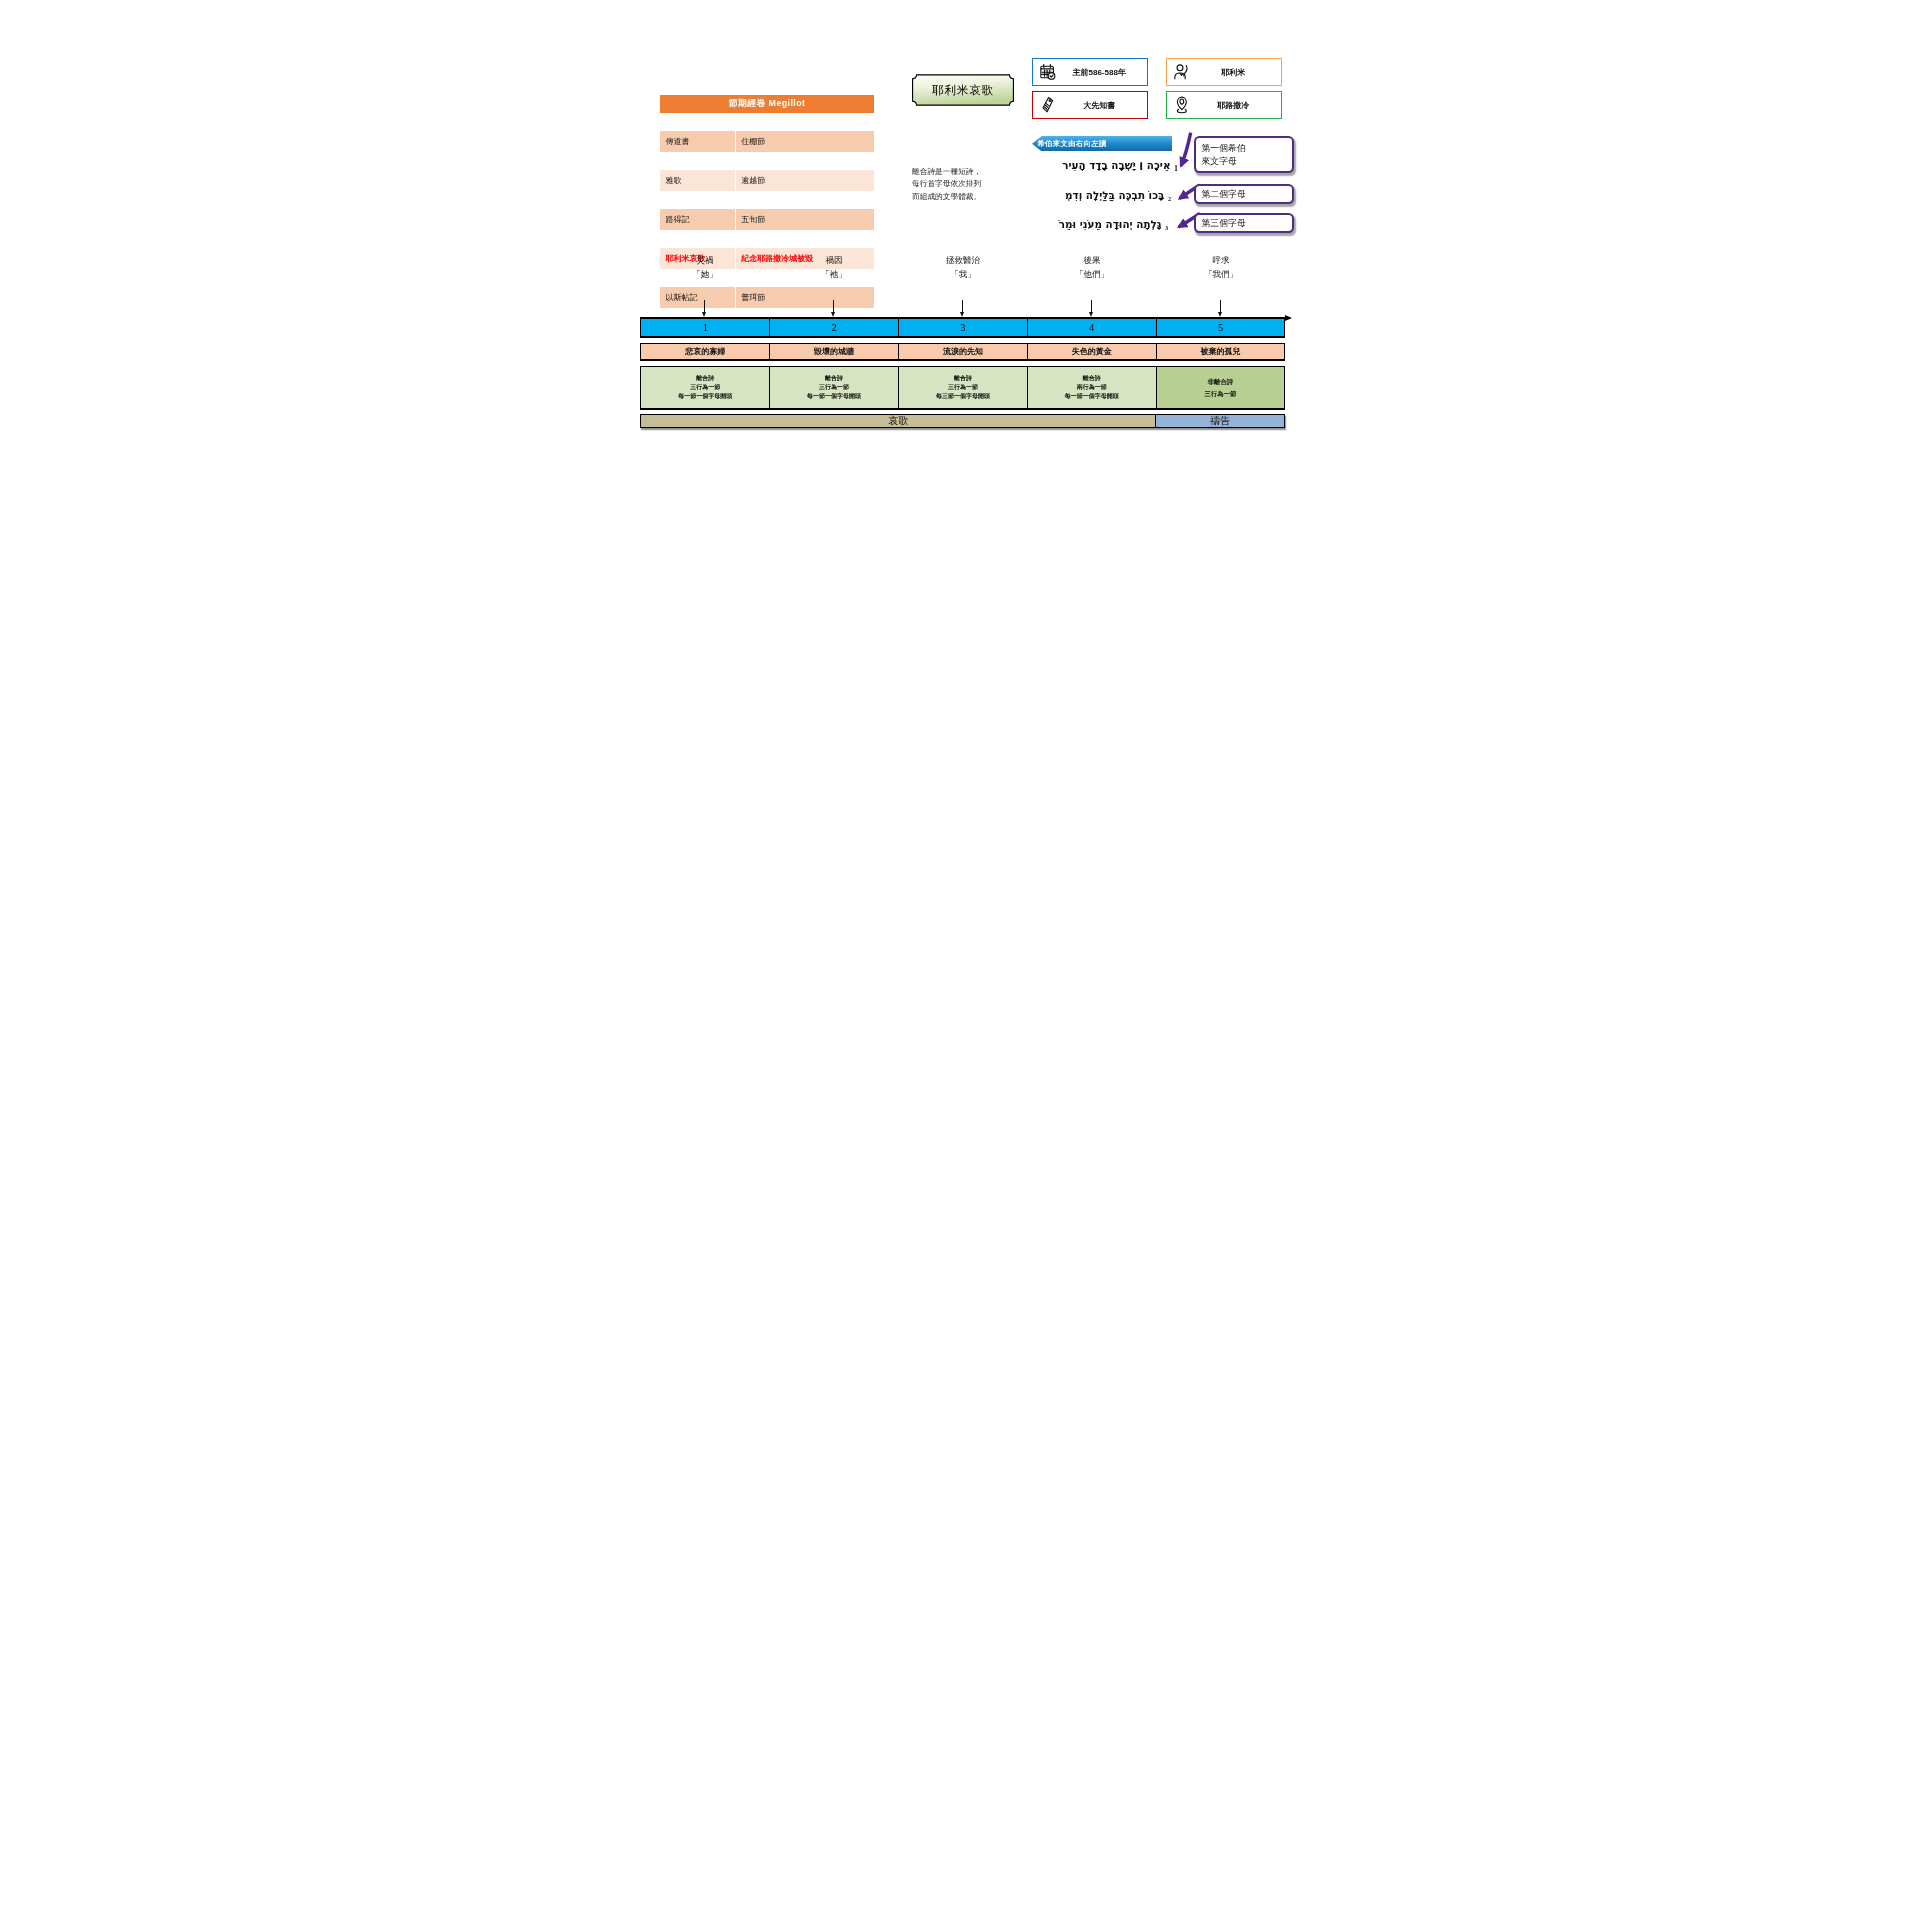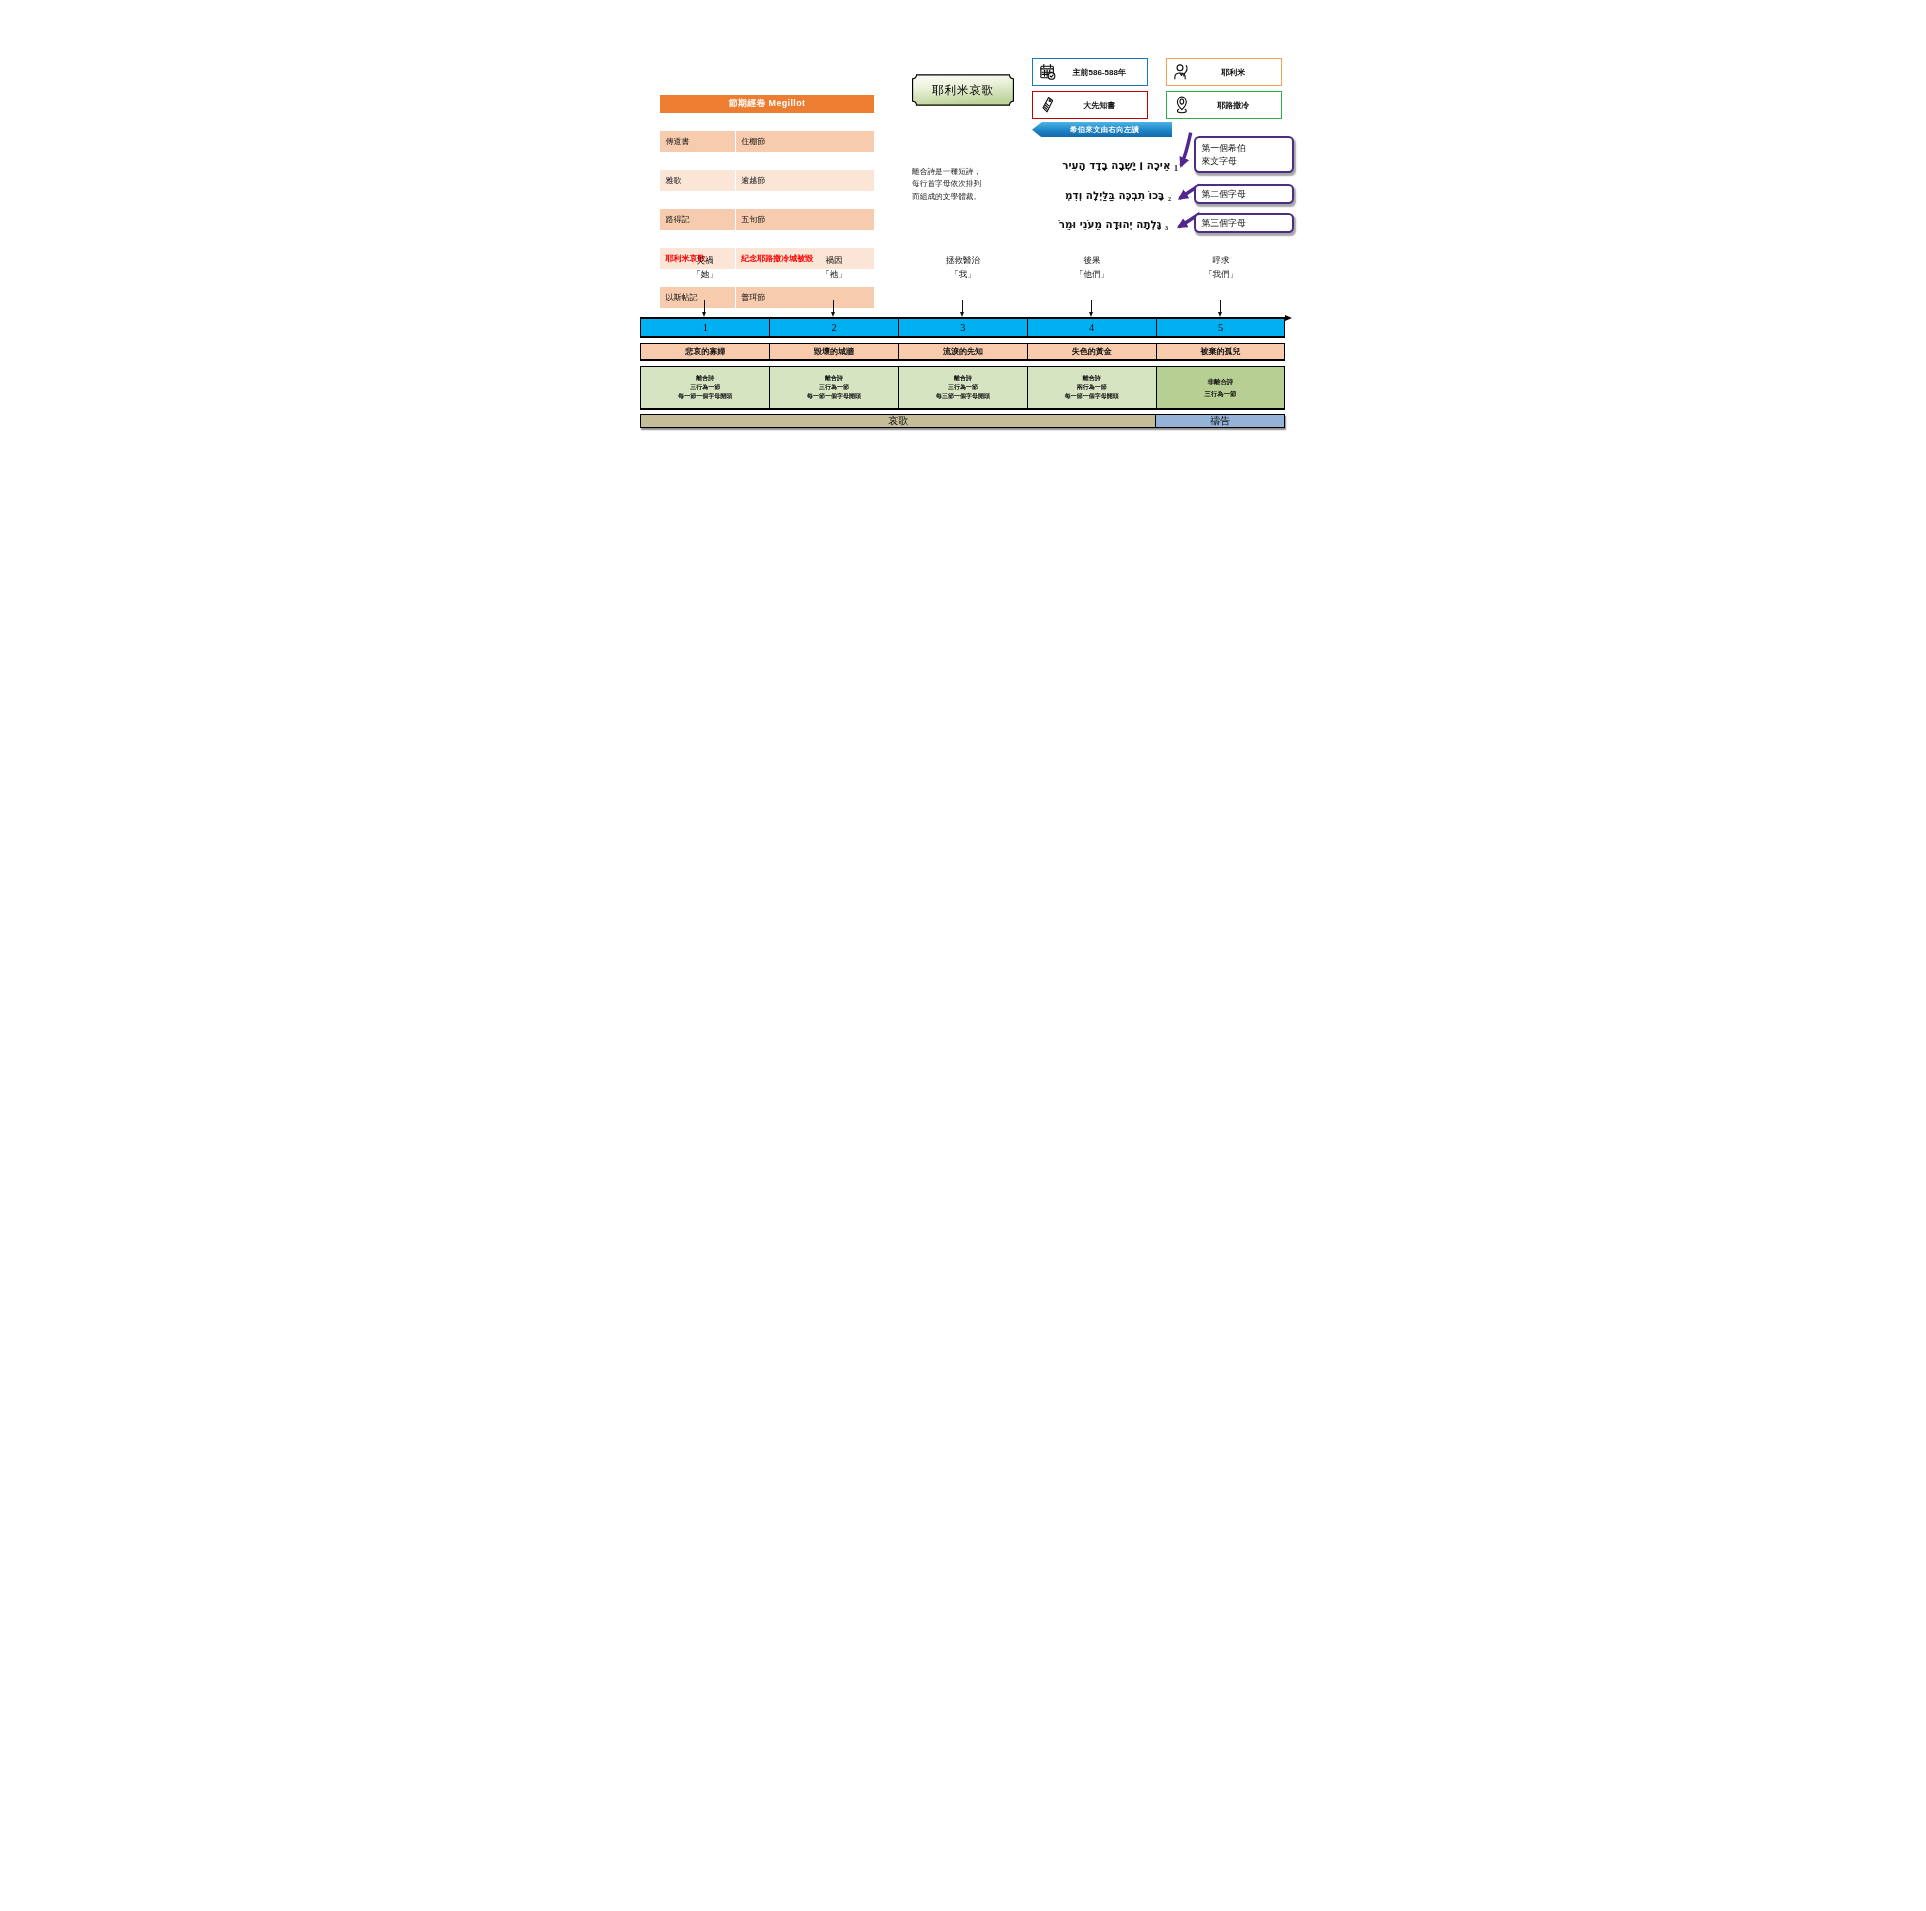--- a/index.html
+++ b/index.html
@@ -33,24 +33,24 @@
   .card-author{left:541px;top:58px;border:1.9px solid #F4A14E;}
   .card-genrebook{left:407px;top:91px;border:1.9px solid #C00000;}
   .card-place{left:541px;top:91px;border:1.9px solid #22B14C;}
   .icon svg{display:block;}
 
   
   .note{position:absolute;left:287px;top:166px;width:127px;font-size:7.7px;line-height:1.62;
     font-weight:500;color:#1c1c1c;white-space:pre-line;}
 
   
-  .banner{position:absolute;left:407px;top:122px;width:140px;height:15.4px;
+  .banner{position:absolute;left:407px;top:136px;width:140px;height:15.4px;
     background:linear-gradient(180deg,#4FB3E8 0%,#1E86C8 55%,#1568A8 100%);
     clip-path:polygon(0 50%,7% 0,100% 0,100% 100%,7% 100%);
-    display:flex;align-items:center;justify-content:center;}
+    display:flex;align-items:center;}
   .banner span{color:#fff;font-size:7.3px;font-weight:700;letter-spacing:0.4px;padding-left:5.4px;}
 
   .heb-line{position:absolute;direction:rtl;font-family:"DejaVu Sans",sans-serif;
     font-weight:700;color:#111;font-size:10.4px;white-space:nowrap;}
   .heb-1{top:159px;right:123px;}
   .heb-2{top:189px;right:130px;}
   .heb-3{top:218px;right:133px;}
   .vnum{font-family:"Liberation Serif",serif;font-weight:700;display:inline-block;
     transform:translateY(2.3px);margin-inline-end:3.5px;}
   .heb-1 .vnum{font-size:8px;}

